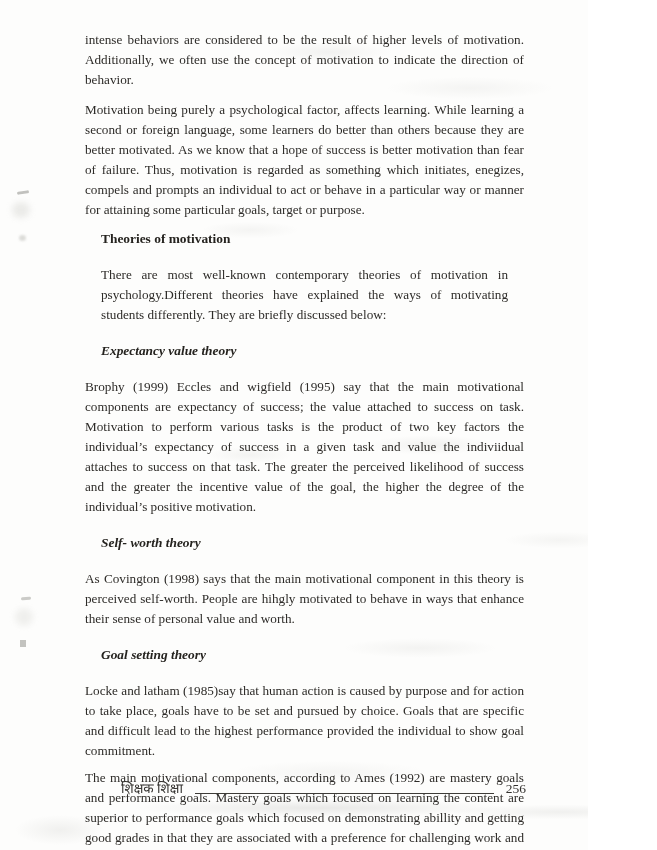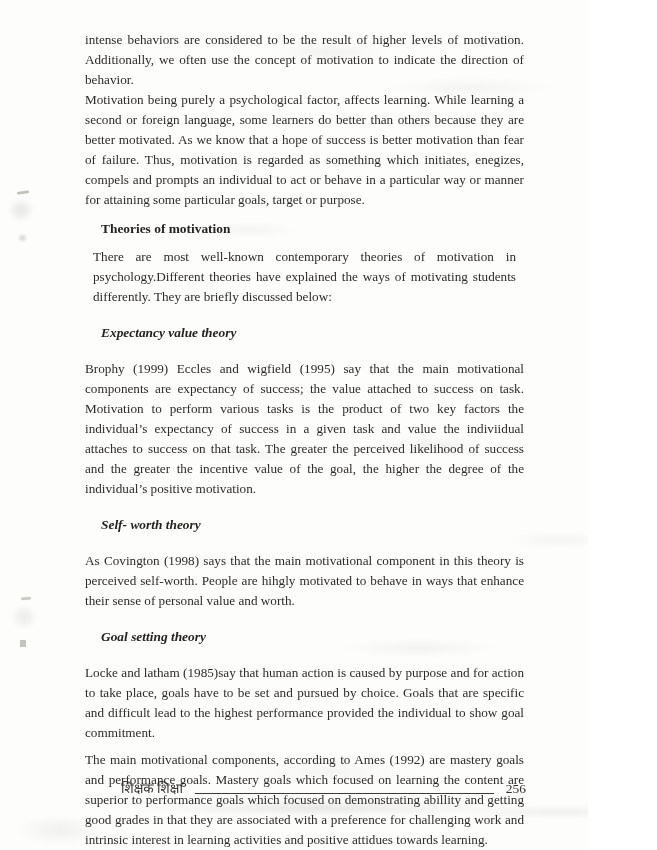--- a/index.html
+++ b/index.html
@@ -49,28 +49,28 @@
   .content {
     position: relative;
     box-sizing: border-box;
     padding: 30px 64px 0 85px;
     color: #2d2b28;
     font-size: 13.2px;
     line-height: 20px;
     text-align: justify;
   }
   .para { margin: 0; }
-  .para + .para { }
+  .para + .para { margin-top: 10px; }
   .main-heading {
     margin: 9px 16px 0;
     font-size: 13.4px;
     font-weight: bold;
     color: #25231f;
   }
-  .intro-para { margin: 8px; }
+  .intro-para { margin: 16px; }
   .theory { margin-top: 7px; }
   .theory-title {
     margin: 16px;
     font-size: 13.4px;
     font-weight: bold;
     font-style: italic;
     color: #25231f;
   }
   .theory-body { margin: 0; }
 

